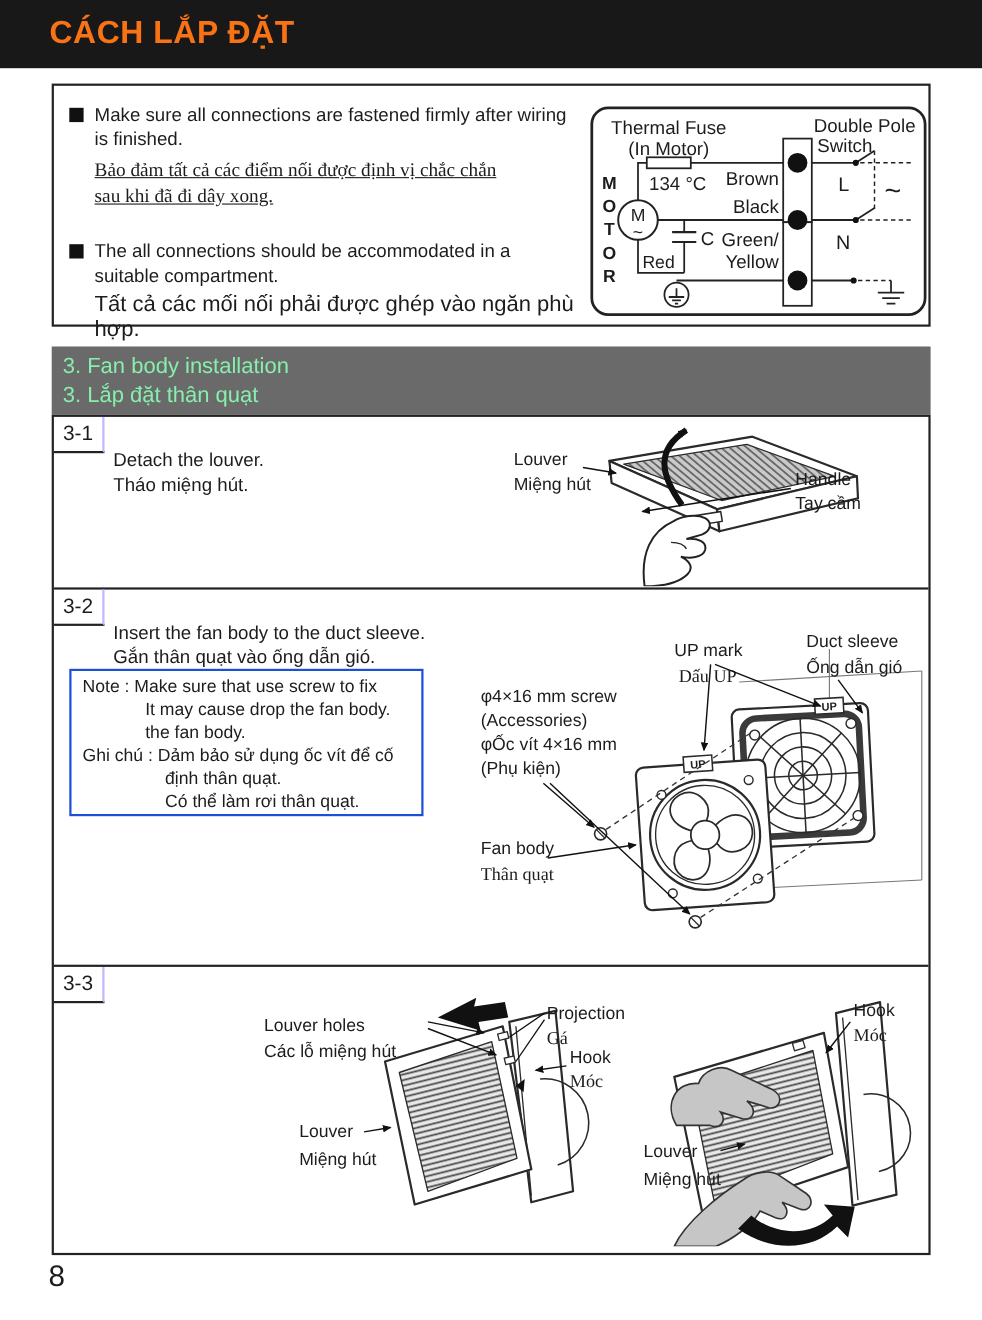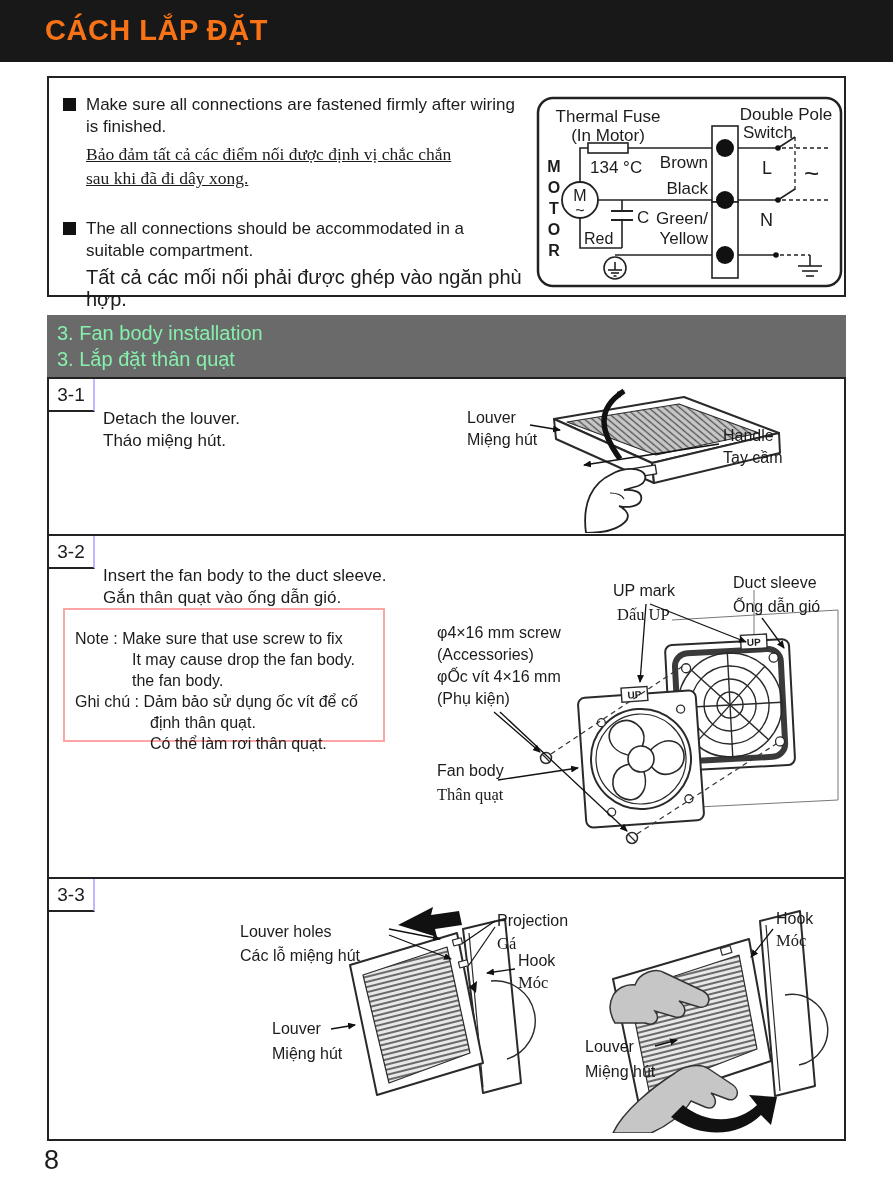--- a/index.html
+++ b/index.html
@@ -27,22 +27,22 @@
              border:2px solid #222;box-sizing:border-box;}
   .step-row{position:relative;width:100%;box-sizing:border-box;}
   .row-1{height:157px;border-bottom:2px solid #222;}
   .row-2{height:343px;border-bottom:2px solid #222;}
   .row-3{height:256px;}
   .step-num{position:absolute;left:0;top:0;width:46px;height:33px;border-right:2px solid #c4b5fd;
             border-bottom:2px solid #222;box-sizing:border-box;display:flex;align-items:center;
             justify-content:center;font-size:19px;}
   .step-text{position:absolute;left:54px;top:6px;font-size:17px;line-height:22px;margin-top:23px;}
   
-  .note-box{position:absolute;left:14px;top:72px;width:322px;height:134px;border:2px solid #fca5a5;
-            box-sizing:border-box;font-size:16px;line-height:21px;padding-top:18px;}
+  .note-box{position:absolute;left:14px;top:72px;width:322px;height:134px;border:2px solid #1d4ed8;
+            box-sizing:border-box;font-size:16px;line-height:21px;padding-top:4px;}
   .note-box div{padding-left:10px;}
   .nb-i1{padding-left:67px !important;}
   .nb-i2{padding-left:85px !important;}
   .ill{position:absolute;}
   svg text{font-family:"Liberation Sans",sans-serif;fill:#1c1c1c;}
   svg text.serif{font-family:"Liberation Serif",serif;}
   .pageno{position:absolute;left:44px;top:1145px;font-size:27px;}
 </style>
 </head>
 <body>

